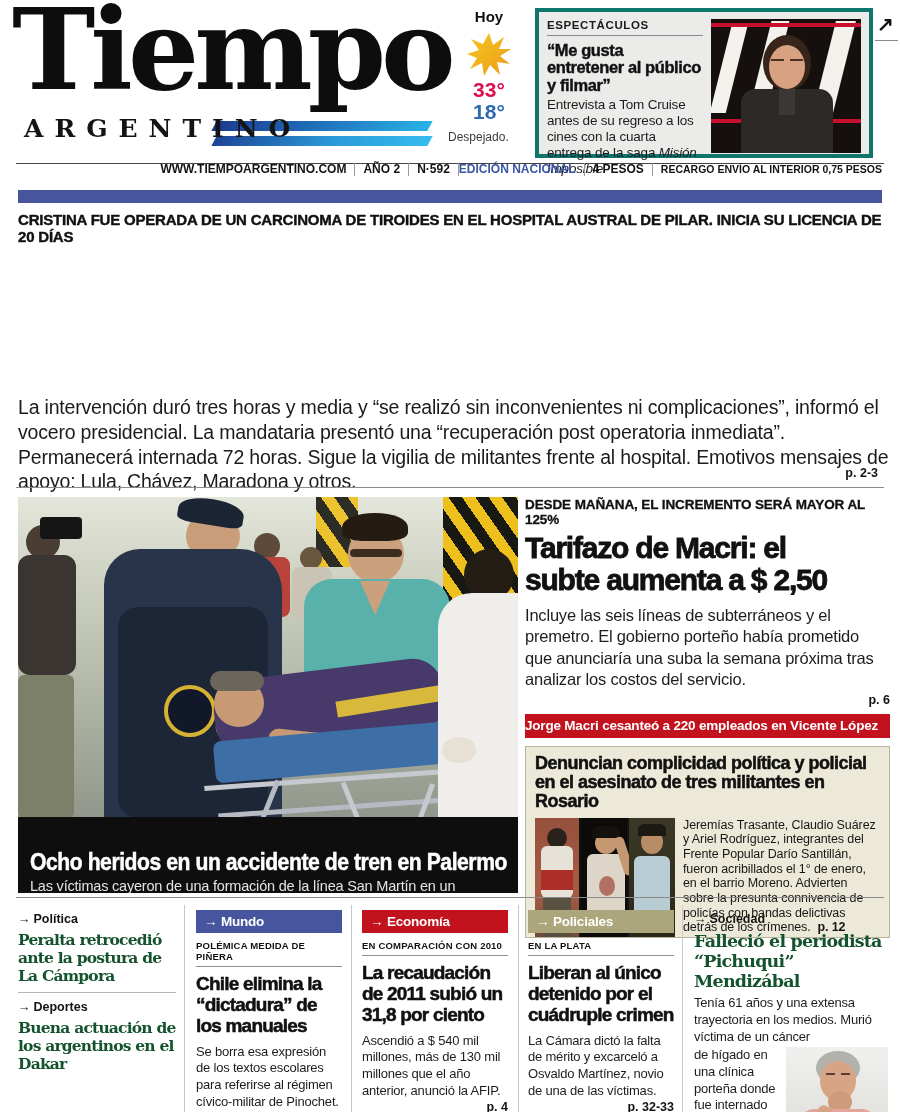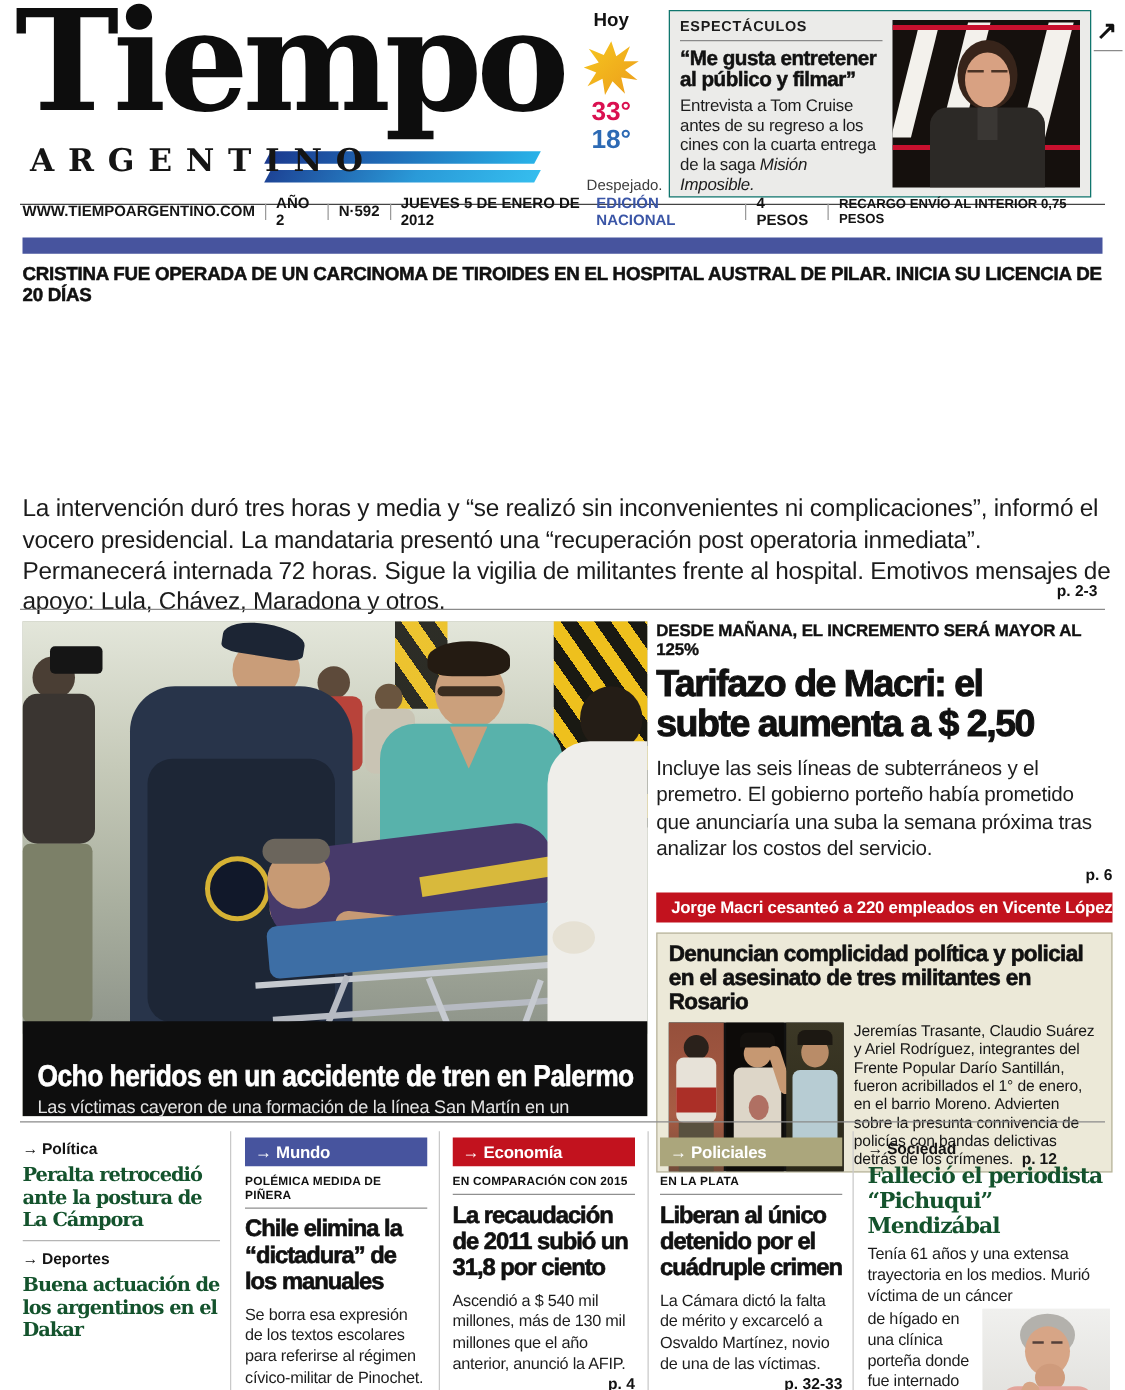--- a/index.html
+++ b/index.html
@@ -19,25 +19,25 @@
         transform:skewX(-28deg);
         background:linear-gradient(90deg,#1b3a8f 0%,#1f6cb7 45%,#29b2e8 100%);}
   .stripe.s2{background:linear-gradient(90deg,#1d4496 0%,#2a9ad8 55%,#35bdee 100%);}
 
   
   .weather{left:448px;top:8px;width:82px;text-align:center;}
   .w-hoy{font-weight:bold;font-size:15px;}
   .w-sun{margin:6px auto 2px auto;width:46px;height:46px;}
   .w-hi{font-weight:bold;font-size:21px;color:#da1050;line-height:1.05;}
   .w-lo{font-weight:bold;font-size:21px;color:#2d6ab4;line-height:1.05;}
-  .w-cond{left:448px;top:141px;width:82px;text-align:right;font-size:12px;color:#3c3c3c;}
+  .w-cond{left:448px;top:130px;width:82px;text-align:left;font-size:12px;color:#3c3c3c;}
 
   
   .esp{left:535px;top:8px;width:338px;height:150px;background:#ebebe9;
-       border:1px solid #0f766e;box-sizing:border-box;padding:7px 8px;display:flex;gap:8px;}
+       border:4px solid #0f766e;box-sizing:border-box;padding:7px 8px;display:flex;gap:8px;}
   .esp-left{width:168px;}
   .esp-sec{font-size:11.5px;font-weight:bold;letter-spacing:.6px;color:#1a1a1a;
        border-bottom:1px solid #8a8a8a;padding-bottom:4px;}
   .esp-hl{margin-top:6px;font-size:16.5px;font-weight:bold;line-height:1.05;
        letter-spacing:-.4px;-webkit-text-stroke:.4px #111;}
   .esp-bd{margin-top:3px;font-size:13.5px;line-height:1.18;color:#1c1c1c;letter-spacing:-.2px;}
   .esp-photo{position:relative;width:150px;height:134px;background:#15100d;overflow:hidden;flex:none;}
   .ext-arrow{left:877px;top:12px;font-size:20px;font-weight:bold;color:#111;}
   .ext-rule{left:875px;top:40px;width:23px;}
 
@@ -70,21 +70,21 @@
   .cap-p{color:#fff;font-weight:bold;font-size:12px;}
 
   
   .rcol{left:525px;top:497px;width:365px;}
   .sub-kick{font-size:13.5px;font-weight:bold;letter-spacing:-.1px;-webkit-text-stroke:.3px #111;}
   .sub-hl{margin-top:5px;font-size:30px;font-weight:bold;line-height:1.08;
         letter-spacing:-1.2px;-webkit-text-stroke:.8px #0f0f0f;}
   .sub-deck{margin-top:8px;font-size:16.5px;line-height:1.3;letter-spacing:-.2px;color:#1d1d1d;}
   .sub-p{text-align:right;margin-top:2px;}
   .redbar{margin-top:7px;height:24px;background:#c2121e;color:#fff;font-weight:bold;
-        font-size:13.5px;line-height:24px;text-align:right;letter-spacing:-.2px;}
+        font-size:13.5px;line-height:24px;text-align:left;letter-spacing:-.2px;}
   .rosbox{margin-top:8px;background:#ece9d8;border:1px solid #b7b39c;box-sizing:border-box;
         padding:7px 9px;height:192px;overflow:hidden;}
   .ros-hl{font-size:18px;font-weight:bold;line-height:1.08;letter-spacing:-.5px;
         -webkit-text-stroke:.5px #111;}
   .ros-row{display:flex;margin-top:6px;gap:8px;}
   .ros-photos{position:relative;width:140px;height:122px;flex:none;overflow:hidden;background:#111;}
   .ros-bd{font-size:12.5px;line-height:1.17;color:#161616;letter-spacing:-.1px;}
 
   
   .bcol{top:904px;height:208px;overflow:hidden;}
@@ -163,21 +163,20 @@
 
   <div class="rule" style="left:16px;top:163px;width:868px;background:#444"></div>
   <div class="abs folio">
     <div class="grp">
       <span>WWW.TIEMPOARGENTINO.COM</span>
       <span class="sep"></span>
       <span>AÑO 2</span>
       <span class="sep"></span>
       <span>N·592</span>
       <span class="sep"></span>
-      <span>JUEVES 5 DE ENERO DE 2012</span>
     </div>
     <div class="grp">
       <span class="ed-nac">EDICIÓN NACIONAL</span>
       <span class="sep"></span>
       <span>4 PESOS</span>
       <span class="sep"></span>
       <span class="surch">RECARGO ENVÍO AL INTERIOR 0,75 PESOS</span>
     </div>
   </div>
   <div class="abs bluebar"></div>
@@ -294,21 +293,21 @@
     <div class="b-kick">POLÉMICA MEDIDA DE PIÑERA</div>
     <hr class="krule">
     <div class="b-hl">Chile elimina la “dictadura” de los manuales</div>
     <div class="b-bd">Se borra esa expresión de los textos escolares para referirse al régimen cívico-militar de Pinochet.</div>
     <div class="pref b-p">p. 20</div>
   </div>
 
   <div class="abs bcol" style="left:362px;width:146px">
     <div style="height:6px"></div>
     <div class="banner" style="background:#c2121e"><span class="ar">→</span> <span>Economía</span></div>
-    <div class="b-kick">EN COMPARACIÓN CON 2015</div>
+    <div class="b-kick">EN COMPARACIÓN CON 2010</div>
     <hr class="krule">
     <div class="b-hl">La recaudación de 2011 subió un 31,8 por ciento</div>
     <div class="b-bd">Ascendió a $ 540 mil millones, más de 130 mil millones que el año anterior, anunció la AFIP.</div>
     <div class="pref b-p">p. 4</div>
   </div>
 
   <div class="abs bcol" style="left:528px;width:146px">
     <div style="height:6px"></div>
     <div class="banner" style="background:#aba67c"><span class="ar">→</span> <span>Policiales</span></div>
     <div class="b-kick">EN LA PLATA</div>

